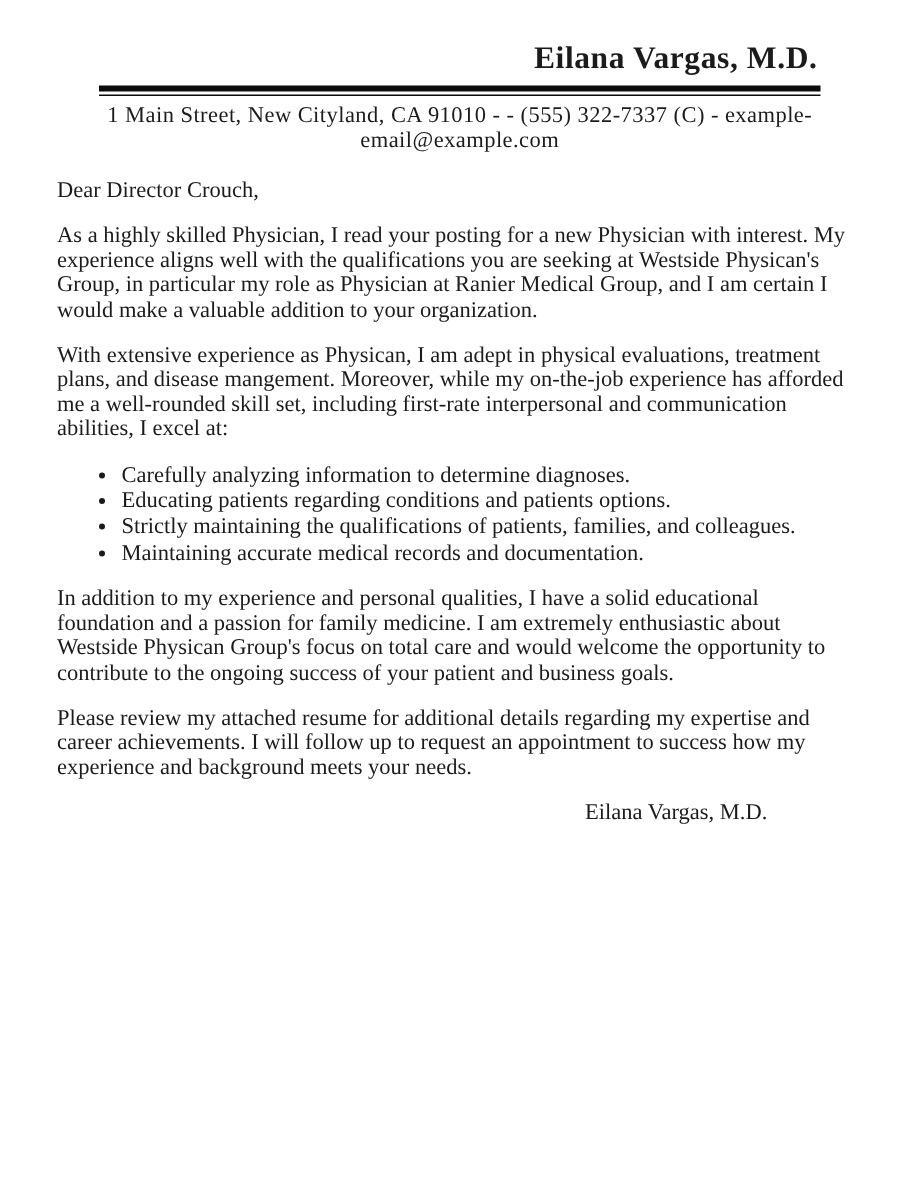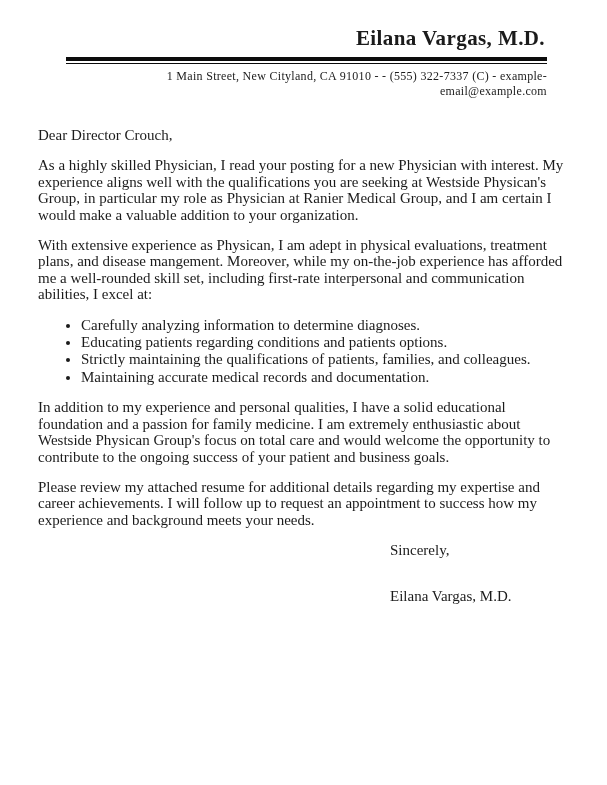--- a/index.html
+++ b/index.html
@@ -28,25 +28,25 @@
     padding-right: 2px;
     margin-bottom: 6px;
   }
   .letterhead-rule {
     border-top: 4px solid #0c0c0c;
     border-bottom: 1.5px solid #0c0c0c;
     height: 7px;
     margin-bottom: 5px;
   }
   .contact-line {
-    text-align: right;
-    font-size: 12px;
+    text-align: center;
+    font-size: 15px;
     letter-spacing: 0.3px;
     color: #1b1b1b;
-    margin-bottom: 28px;
+    margin-bottom: 16px;
   }
   .body-text {
     font-size: 15px;
     line-height: 16.4px;
   }
   .salutation {
     margin-bottom: 14px;
   }
   .para {
     margin-bottom: 14px;
@@ -93,19 +93,18 @@
       <li>Strictly maintaining the qualifications of patients, families, and colleagues.</li>
       <li>Maintaining accurate medical records and documentation.</li>
     </ul>
 
     <p class="para">In addition to my experience and personal qualities, I have a solid educational foundation and a passion for family medicine. I am extremely enthusiastic about Westside Physican Group's focus on total care and would welcome the opportunity to contribute to the ongoing success of your patient and business goals.</p>
 
     <p class="para">Please review my attached resume for additional details regarding my expertise and career achievements. I will follow up to request an appointment to success how my experience and background meets your needs.</p>
 
 
     <div class="closing-block">
-      <p class="closing">Sincerely,</p>
       <p class="signature">Eilana Vargas, M.D.</p>
     </div>
 
   </div>
 
 </div>
 
 </body></html>

